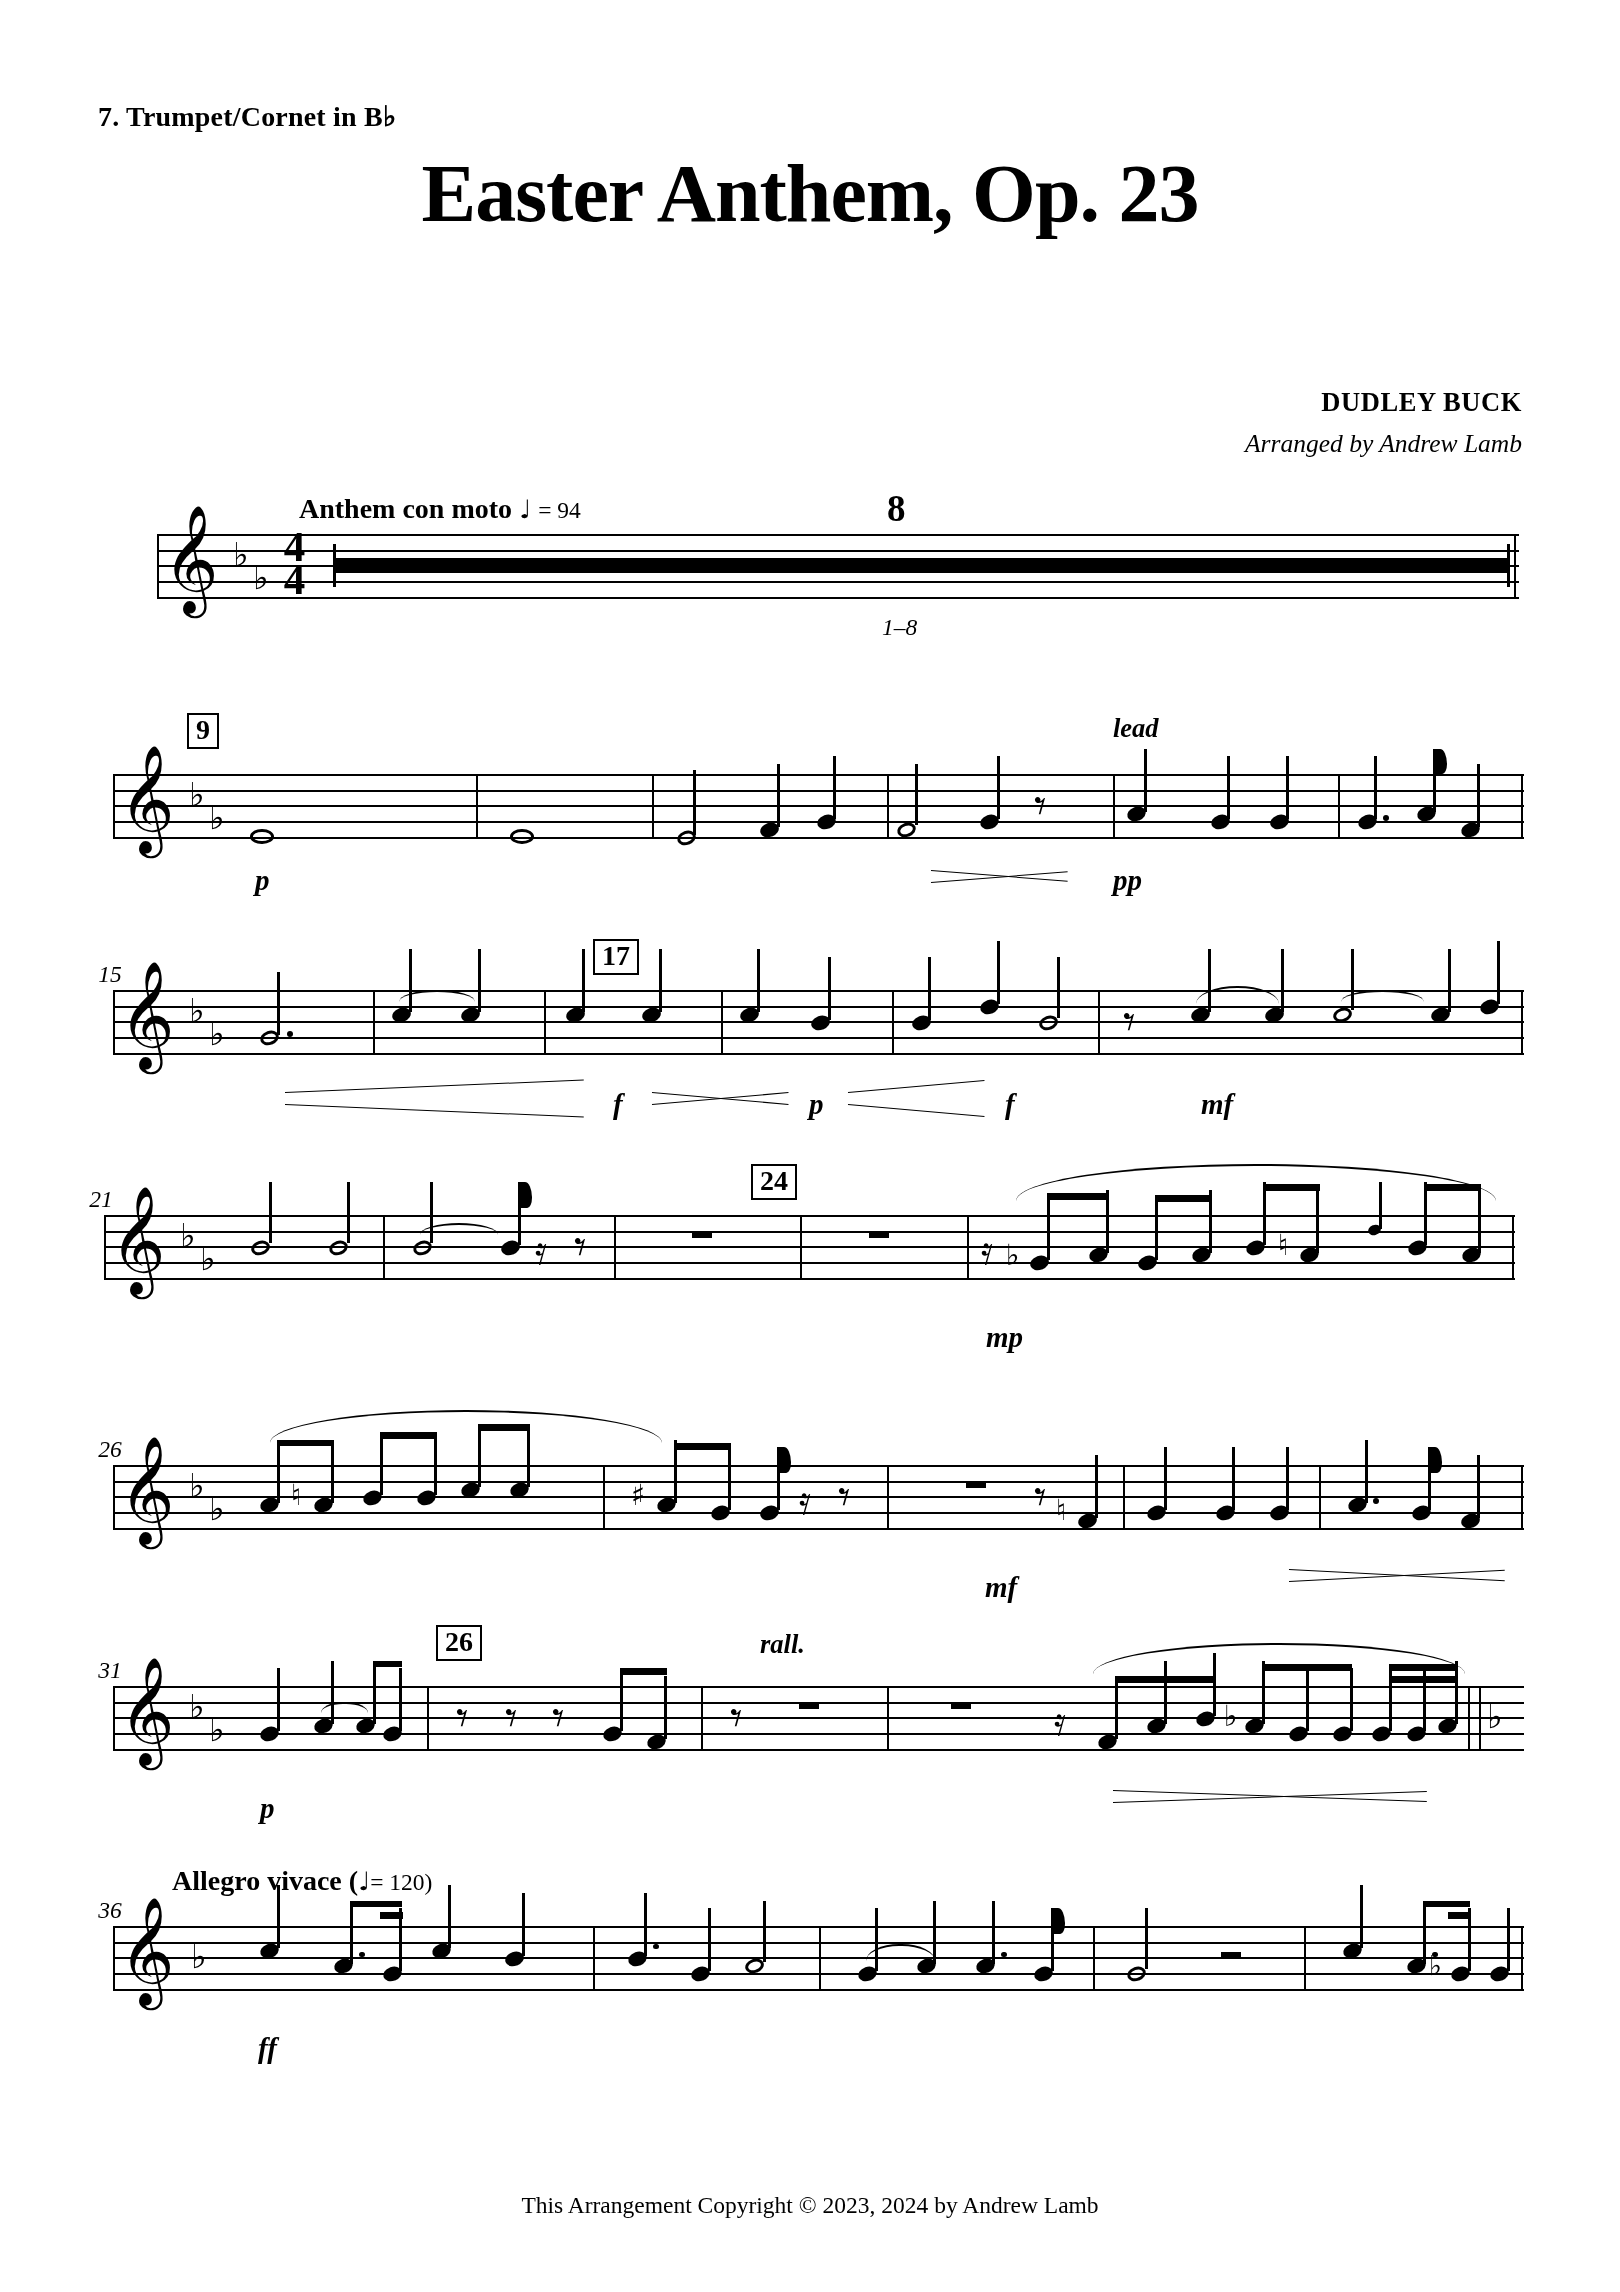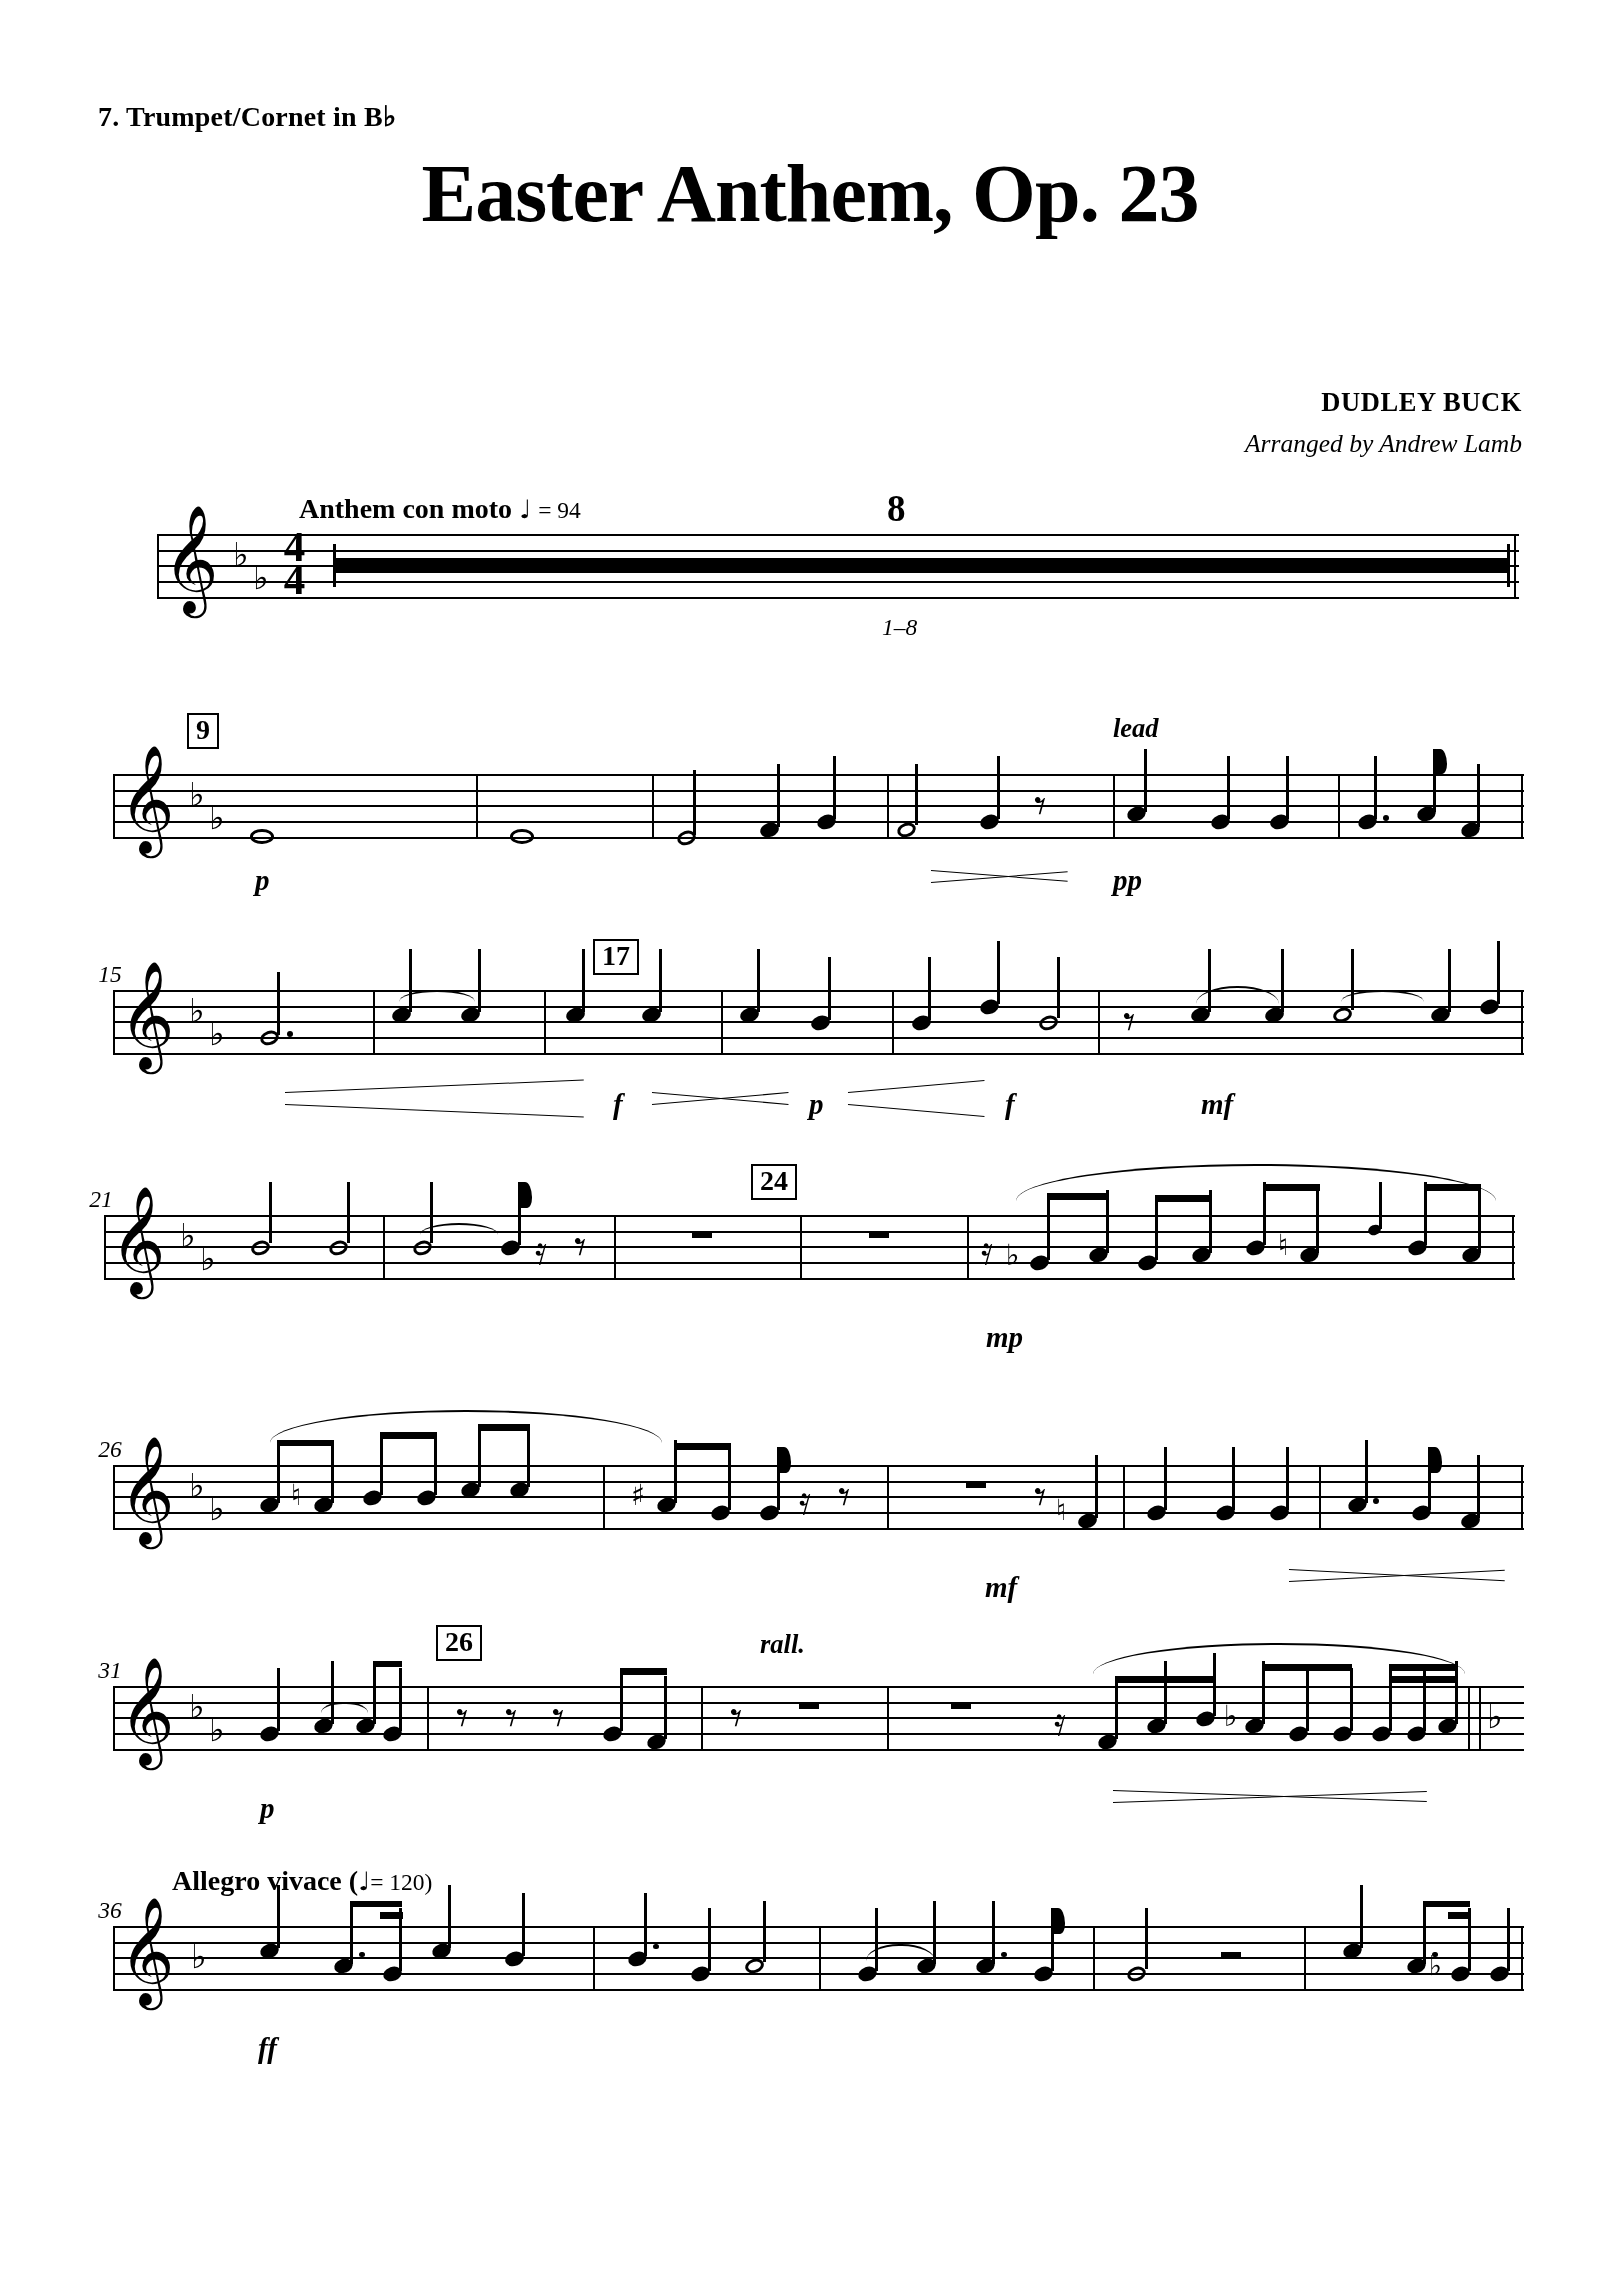--- a/index.html
+++ b/index.html
@@ -267,20 +267,21 @@
 </style>
 </head>
 <body>
 
 <div class="page">
 
   <div class="part-name">7. Trumpet/Cornet in B♭</div>
   <div class="title">Easter Anthem, Op. 23</div>
   <div class="composer">DUDLEY BUCK</div>
   <div class="arranger">Arranged by Andrew Lamb</div>
+  <div class="copyright">This Arrangement Copyright © 2023, 2024 by Andrew Lamb</div>
 
   <div class="system" style="left:157px; top:534px; width:1362px; height:108px;">
     <div class="tempo" style="left:142px; top:-41px;">
       <span>Anthem con moto</span>
       <span class="glyph" style="position:relative; font-size:25.5px;">♩</span>
       <span class="small">= 94</span>
     </div>
 
     <div class="staff" style="width:1362px; height:63px;">
       <div class="ln" style="top:0px;  width:1362px;"></div>

